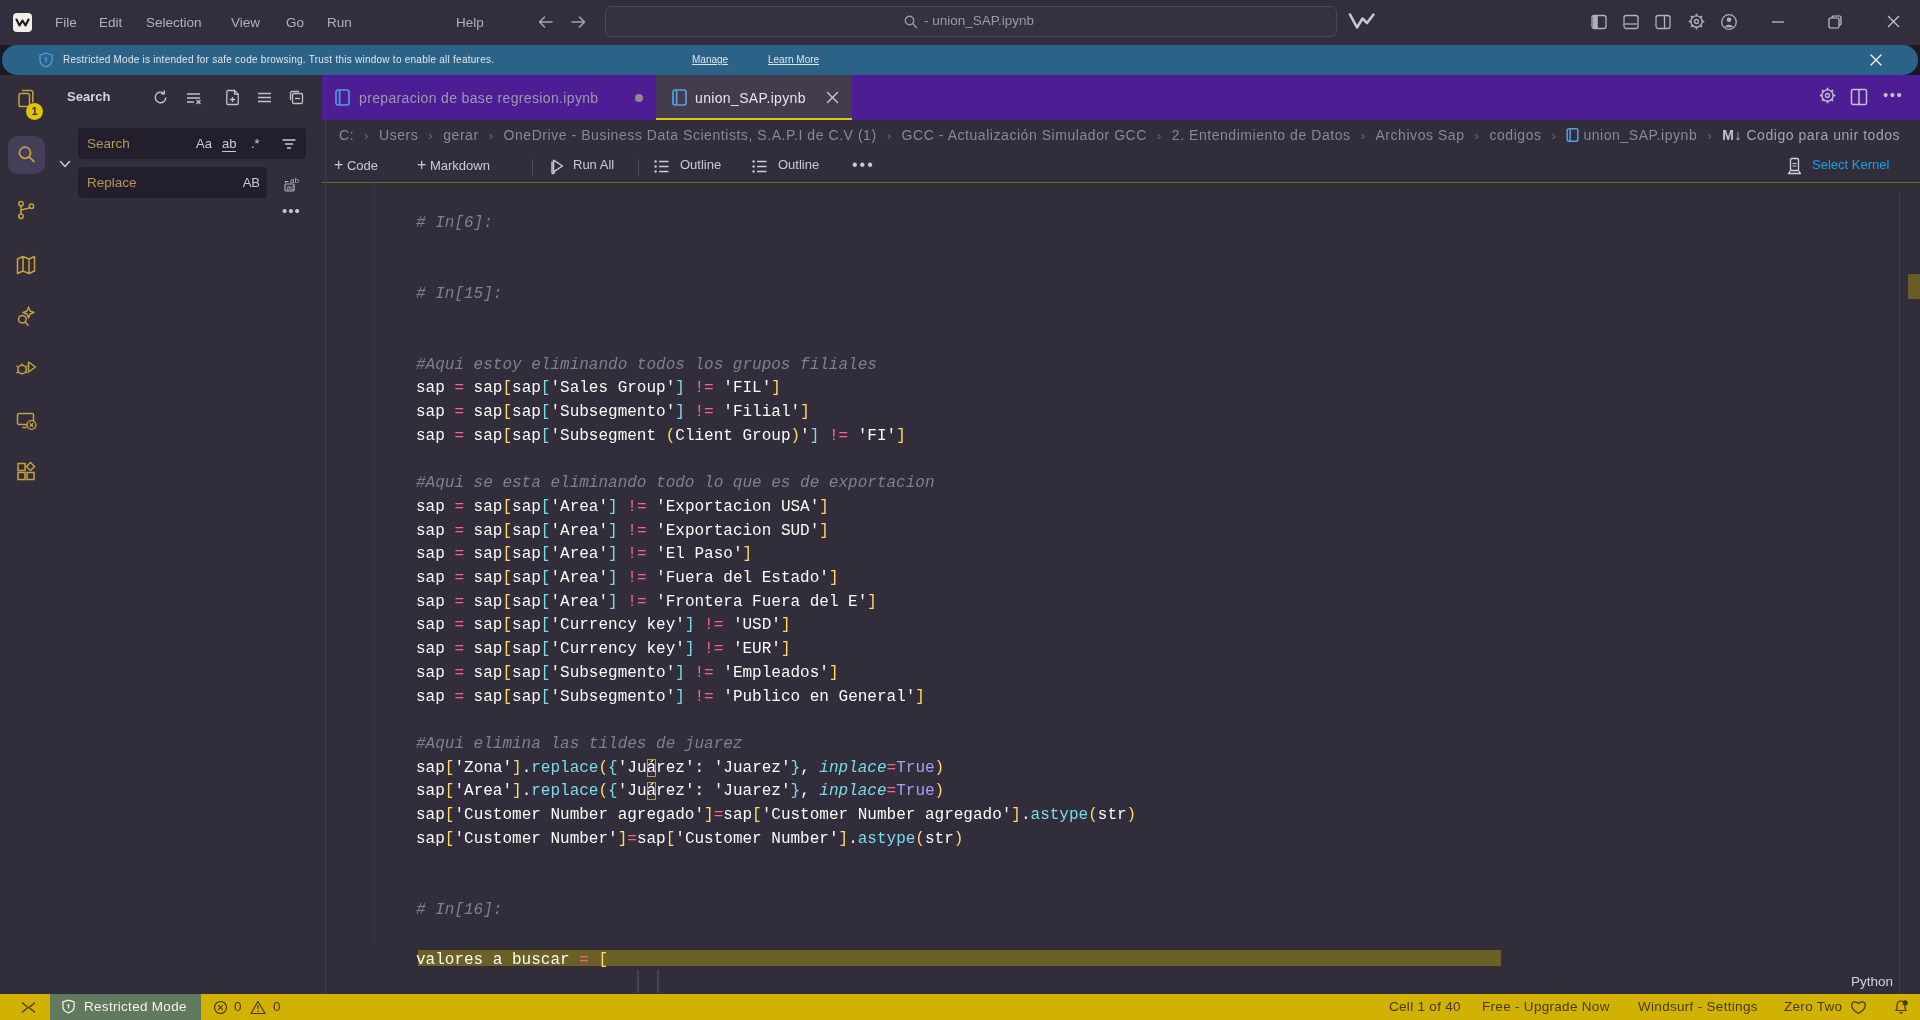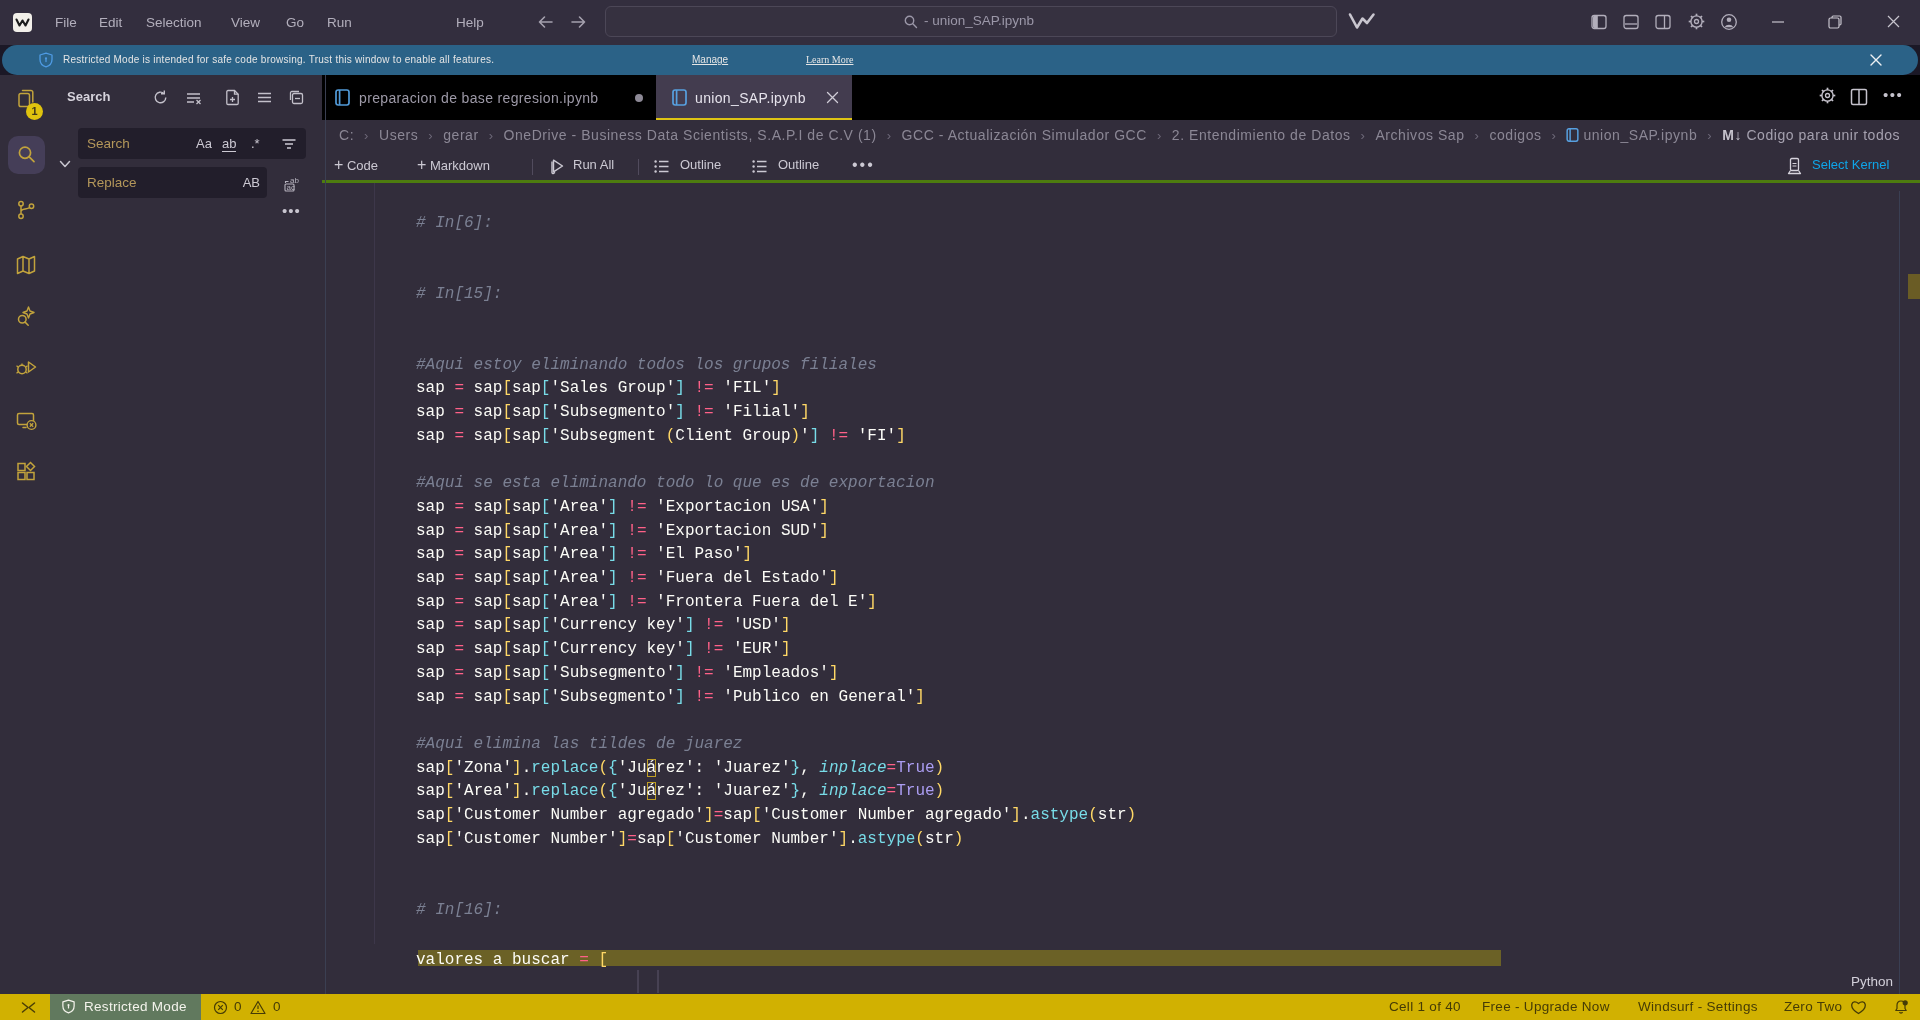--- a/index.html
+++ b/index.html
@@ -29,29 +29,29 @@
   #sidebar { position:absolute; left:52px; top:75px; width:270px; height:919px; background:#322d3b; }
   #sidebar .hdr { position:absolute; left:15px; top:14px; color:#d6d3dc; font-size:13px; font-weight:700; }
   .sbico { position:absolute; top:14px; width:17px; height:17px; }
   .inputbox { position:absolute; background:#221e2b; border-radius:4px; color:#b4975a; font-size:13.5px; }
   .inputbox .ph { position:absolute; left:9px; top:8px; }
   .inopt { position:absolute; top:8px; color:#ccc9d3; font-size:13px; }
   .msg { position:absolute; left:28px; top:147px; color:#c6c3cd; font-size:13.5px; line-height:23px; }
   .link { color:#c3a33c; }
 
   #editor { position:absolute; left:322px; top:75px; width:1598px; height:919px; background:#322d3b; }
-  #tabbar { position:absolute; left:0; top:0; width:1598px; height:45px; background:#000000; }
+  #tabbar { position:absolute; left:0; top:0; width:1598px; height:45px; background:#4c1d95; }
   .tab { position:absolute; top:0; height:45px; font-size:14px; letter-spacing:0.35px; }
   #tab1 { left:0; width:329px; color:#9d99a7; }
   #tab2 { left:334px; width:196px; background:#433c4f; color:#e6e3ec; border-bottom:2px solid #dfc414; }
   #tab1dot { position:absolute; left:313px; top:19px; width:8px; height:8px; border-radius:50%; background:#8d8996; }
   #breadcrumbs { position:absolute; left:17px; top:45px; width:1580px; height:30px; line-height:30px;
     color:#8b8795; font-size:14px; letter-spacing:0.55px; white-space:nowrap; }
   #breadcrumbs .sep { color:#6d6878; padding:0 10px; font-size:13px; }
-  #nbtoolbar { position:absolute; left:0; top:75px; width:1598px; height:33px; border-bottom:3px solid #4d7c0f;
+  #nbtoolbar { position:absolute; left:0; top:75px; width:1598px; height:33px; border-bottom:1px solid #4d7c0f;
     color:#ccc9d3; font-size:13px; }
   .tbitem { position:absolute; top:0; height:33px; line-height:30px; }
   .tbplus { font-size:16px; font-weight:400; color:#ccc9d3; }
   .tbsep { position:absolute; top:9px; height:16px; width:1px; background:#514b5d; }
 
   #cellborder { position:absolute; left:52px; top:108px; width:1px; height:761px; background:#3d374a; }
   #codearea { position:absolute; left:94px; top:136.5px; font-family:"Liberation Mono", monospace;
     font-size:16px; line-height:23.7px; white-space:pre; color:#fcfcf7; }
   .cm { color:#7b8093; font-style:italic; }
   .op { color:#ff6188; }
@@ -153,21 +153,21 @@
 
   <div id="bannerrow"></div>
   <div id="banner">
     <svg style="position:absolute;left:36px;top:7px;" width="16" height="16" viewBox="0 0 16 16">
         <path d="M8 1.2 L14 3 V7.5 C14 11.2 11.5 13.8 8 14.8 C4.5 13.8 2 11.2 2 7.5 V3 Z" fill="none" stroke="#4f9be4" stroke-width="1.3" stroke-linejoin="round"></path>
         <circle cx="8" cy="6.3" r="1.1" fill="#4f9be4"></circle>
         <path d="M8 6.8 V9.6" stroke="#4f9be4" stroke-width="1.3" stroke-linecap="round"></path>
       </svg>
     <span style="position:absolute;left:61px;letter-spacing:0.25px;">Restricted Mode is intended for safe code browsing. Trust this window to enable all features.</span>
     <span style="position:absolute;left:690px;text-decoration:underline;">Manage</span>
-    <span style="position:absolute;left:804px;text-decoration:underline;font-family:Liberation Serif, serif;">Learn More</span>
+    <span style="position:absolute;left:766px;text-decoration:underline;">Learn More</span>
     <svg style="position:absolute;left:1867px;top:8px;" width="14" height="14" viewBox="0 0 14 14">
         <path d="M2 2 L12 12 M12 2 L2 12" stroke="#eef1f4" stroke-width="1.4" stroke-linecap="round"></path>
       </svg>
   </div>
 
   <div id="activitybar">
     <div id="actsearchbg"></div>
     <svg class="act" style="top:11px;" width="24" height="24" viewBox="0 0 24 24">
         <path d="M8.5 4.5 H17 A1.8 1.8 0 0 1 18.8 6.3 V16" fill="none" stroke="#c2a33c" stroke-width="1.5" stroke-linecap="round"></path>
         <rect x="5" y="7.5" width="10.5" height="13" rx="1.8" fill="none" stroke="#c2a33c" stroke-width="1.5"></rect>

